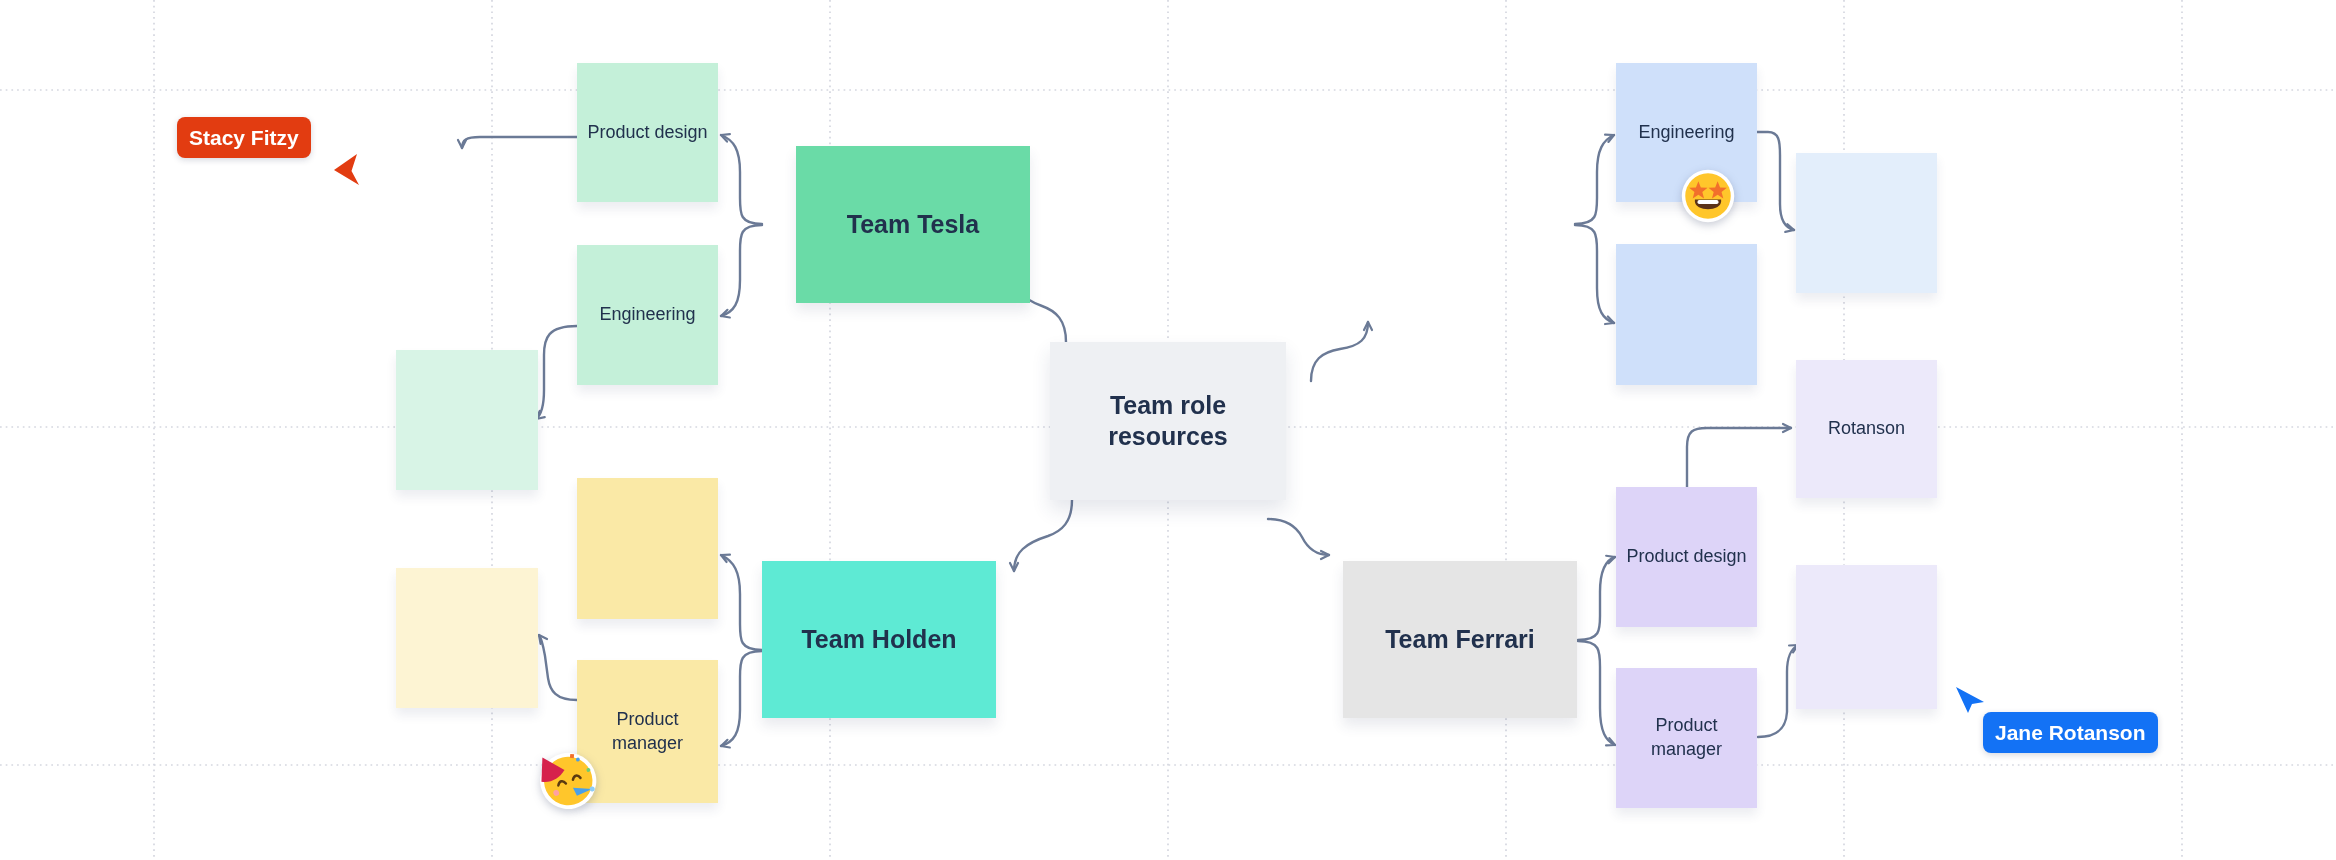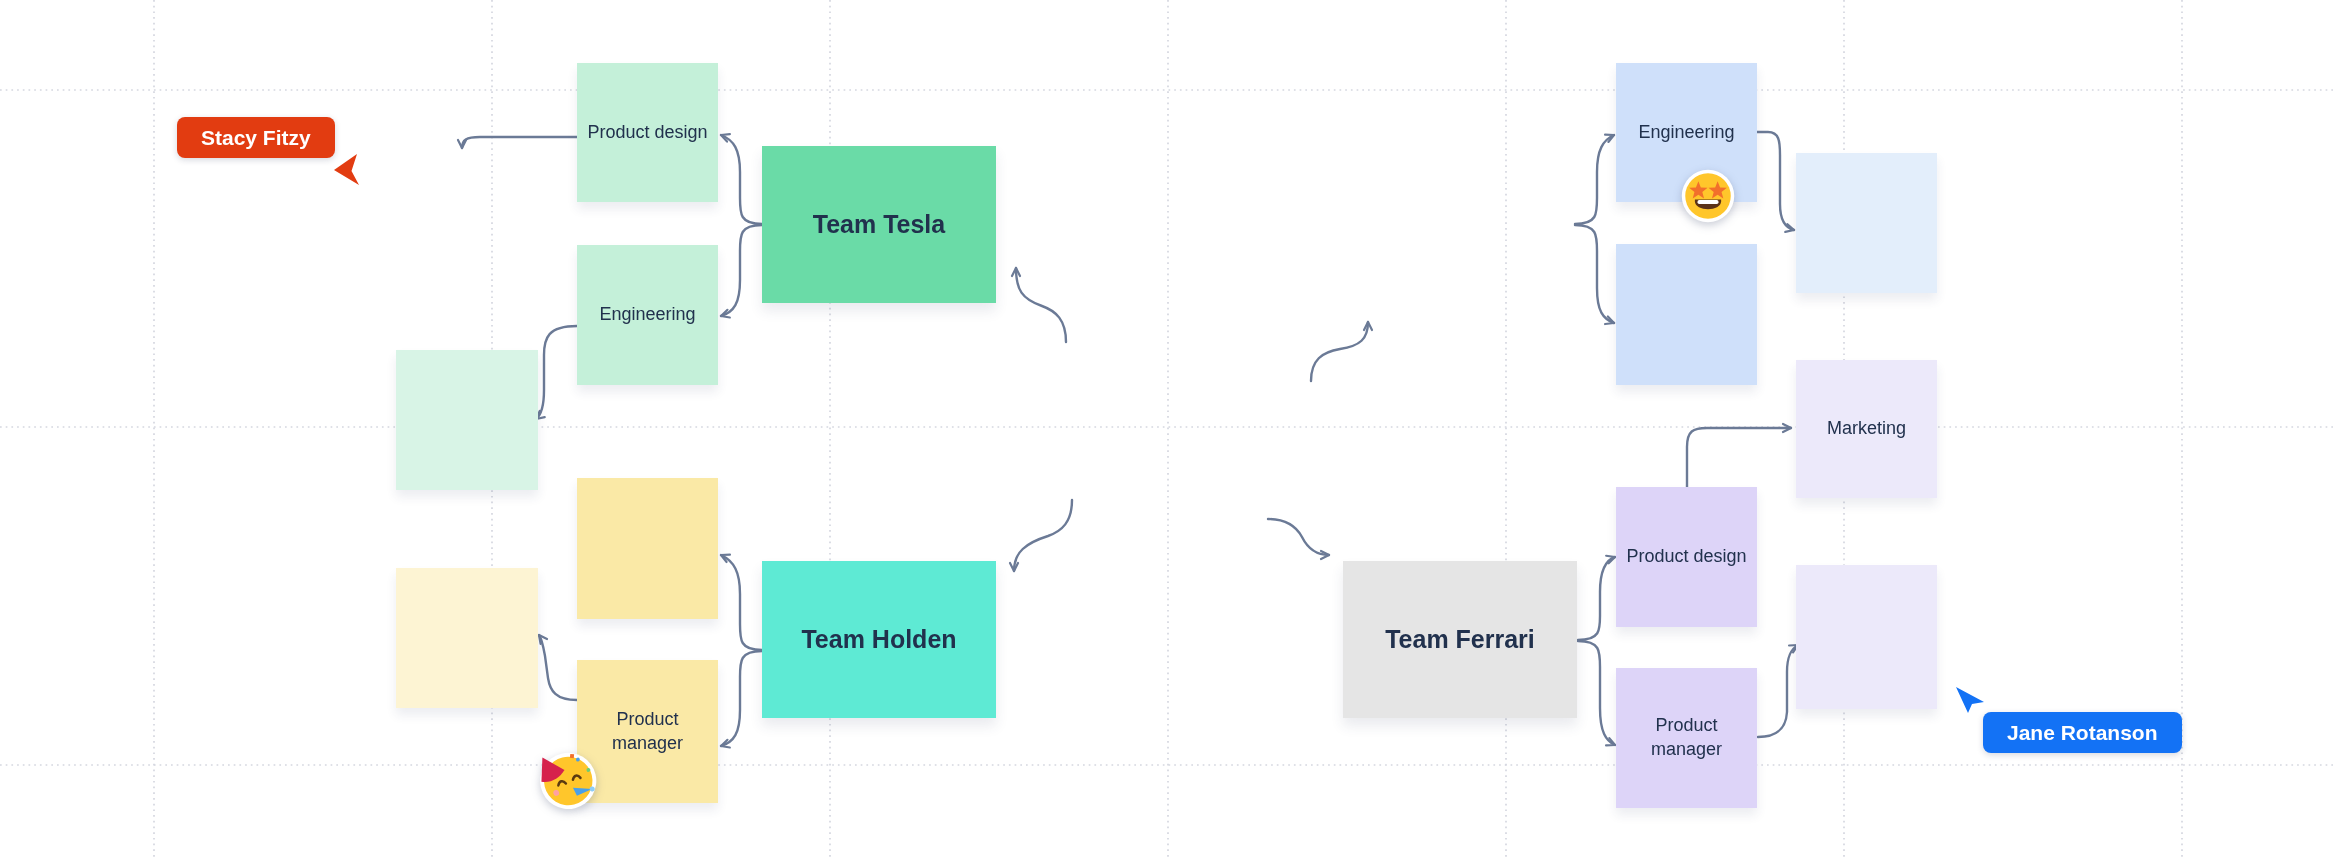--- a/index.html
+++ b/index.html
@@ -14,21 +14,21 @@
   }
   .node .node-label{padding:0 10px;}
   .sticky{font-size:18px;font-weight:500;line-height:1.32;box-shadow:0 7px 10px rgba(45,55,95,.09);}
   .team{font-size:25px;font-weight:600;box-shadow:0 8px 12px rgba(45,55,95,.10);}
   .center{font-size:25px;font-weight:600;line-height:1.25;box-shadow:0 10px 18px rgba(45,55,95,.12);}
   .sticker{position:absolute;z-index:3;filter:drop-shadow(0 3px 4px rgba(40,50,90,.25));}
   .sticker svg{width:100%;height:100%;display:block;}
   .cursor{position:absolute;z-index:4;}
   .cursor-arrow{position:absolute;display:block;}
   .cursor-tag{
-    display:inline-block;padding:8px 24px;border-radius:8px;color:#ffffff;
+    display:inline-block;padding:8px 12px;border-radius:8px;color:#ffffff;
     font-size:21px;font-weight:700;white-space:nowrap;line-height:1.2;
     box-shadow:0 2px 6px rgba(30,40,80,.18);
   }
 </style>
 </head>
 <body>
 
 <div id="canvas">
 
   <svg id="wires" width="2336" height="860" viewBox="0 0 2336 860">
@@ -137,33 +137,36 @@
     <div class="node sticky" style="left: 1616px; top: 63px; width: 141px; height: 139px; background: rgb(207, 224, 250);">
       <span class="node-label">Engineering</span>
     </div>
     <div class="node sticky" style="left: 1616px; top: 244px; width: 141px; height: 141px; background: rgb(207, 224, 250);">
       <span class="node-label"></span>
     </div>
     <div class="node sticky" style="left: 1796px; top: 153px; width: 141px; height: 140px; background: rgb(227, 238, 251);">
       <span class="node-label"></span>
     </div>
     <div class="node sticky" style="left: 1796px; top: 360px; width: 141px; height: 138px; background: rgb(236, 233, 250);">
-      <span class="node-label">Marketing</span>
+      <span class="node-label">Rotanson</span>
     </div>
     <div class="node sticky" style="left: 1616px; top: 487px; width: 141px; height: 140px; background: rgb(221, 212, 248);">
       <span class="node-label">Product design</span>
     </div>
     <div class="node sticky" style="left: 1616px; top: 668px; width: 141px; height: 140px; background: rgb(221, 212, 248);">
       <span class="node-label">Product manager</span>
     </div>
     <div class="node sticky" style="left: 1796px; top: 565px; width: 141px; height: 144px; background: rgb(236, 233, 250);">
       <span class="node-label"></span>
     </div>
-    <div class="node team" style="left: 762px; top: 146px; width: 234px; height: 157px; background: rgb(106, 219, 167);">
+    <div class="node team" style="left: 796px; top: 146px; width: 234px; height: 157px; background: rgb(106, 219, 167);">
       <span class="node-label">Team Tesla</span>
     </div>
     <div class="node team" style="left: 762px; top: 561px; width: 234px; height: 157px; background: #5eead4;">
       <span class="node-label">Team Holden</span>
     </div>
     <div class="node team" style="left: 1343px; top: 561px; width: 234px; height: 157px; background: #e5e5e5;">
       <span class="node-label">Team Ferrari</span>
     </div>
+    <div class="node center" style="left: 1050px; top: 342px; width: 236px; height: 158px; background: rgb(238, 240, 243);">
+      <span class="node-label">Team role resources</span>
+    </div>
   </div>
 
 </body></html>

